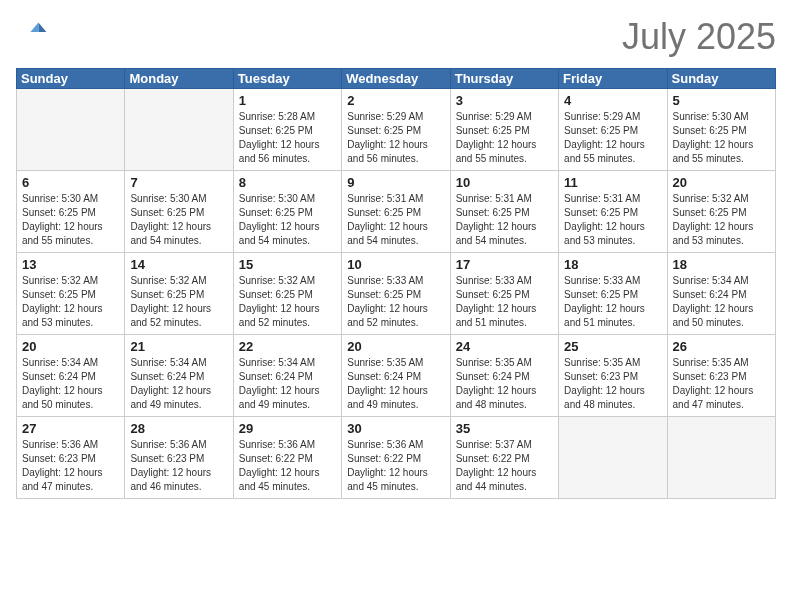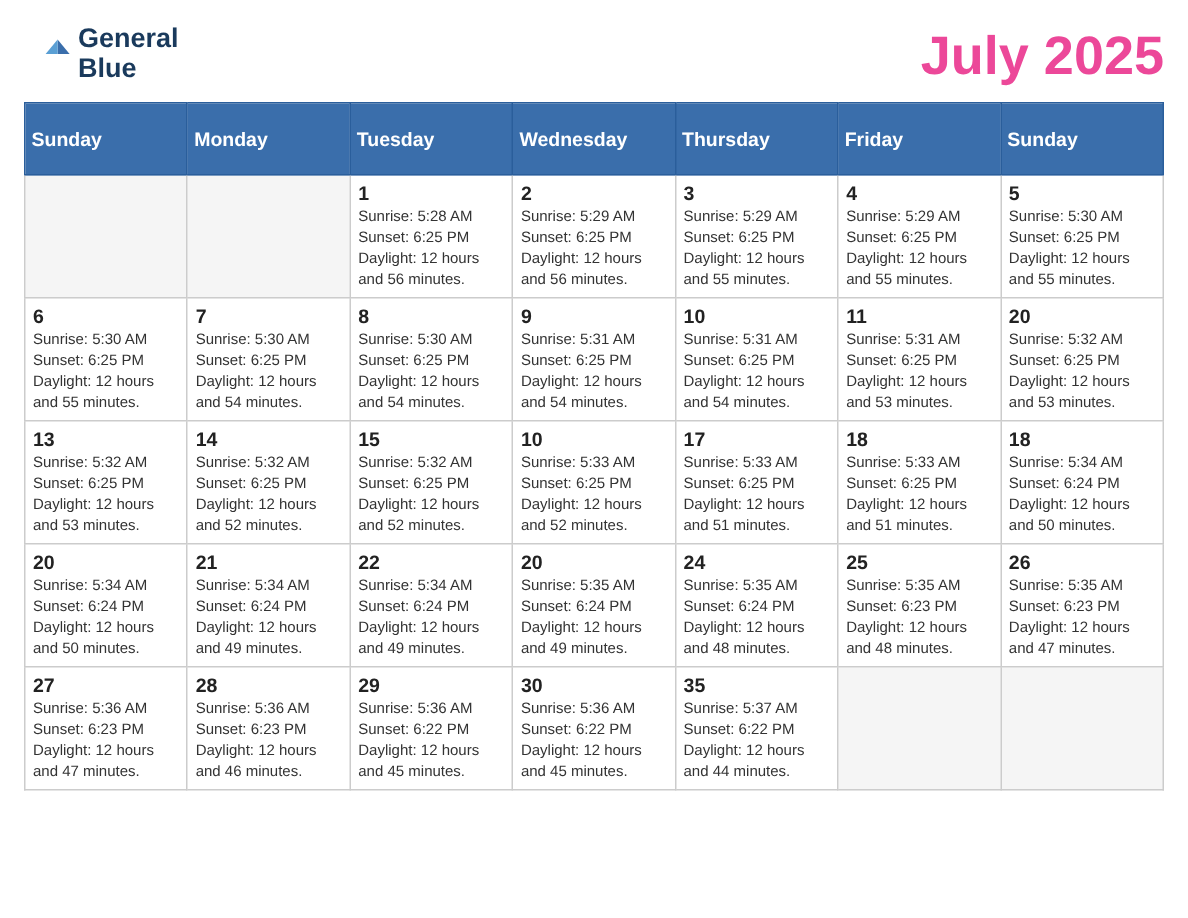--- a/index.html
+++ b/index.html
@@ -29,36 +29,36 @@
     .logo-icon {
       width: 32px;
       height: 32px;
       margin-right: 4px;
     }
     .title-block {
       text-align: right;
     }
     .month-title {
       font-size: 36px;
-      font-weight: bold;
-      color: #ec4899;
+      font-weight: normal;
+      color: #737373;
     }
     .location {
       font-size: 14px;
       color: #333;
     }
     .calendar {
       width: 100%;
       border-collapse: collapse;
       border: 1px solid #ccc;
     }
     .calendar th {
       background: #3a6eab;
       color: #fff;
-      padding: 16px 4px;
+      padding: 2px 4px;
       font-size: 13px;
       font-weight: bold;
       text-align: left;
       border: 1px solid #2a5e9b;
     }
     .calendar td {
       vertical-align: top;
       border: 1px solid #ccc;
       padding: 4px 5px;
       width: calc(100% / 7);
@@ -87,24 +87,20 @@
   </style>
 </head>
 <body>
 
 <div class="header">
   <div class="logo">
     <svg class="logo-icon" viewBox="0 0 40 40">
       <polygon points="28,8 38,20 28,20" fill="#3a6eab"></polygon>
       <polygon points="28,8 28,20 18,20" fill="#5a9fd4"></polygon>
     </svg>
-    <div class="logo-text">
-      <div>General</div>
-      <div>Blue</div>
-    </div>
   </div>
   <div class="title-block">
     <div class="month-title">July 2025</div>
   </div>
 </div>
 
 <table class="calendar">
   <thead>
     <tr>
     <th>Sunday</th>

